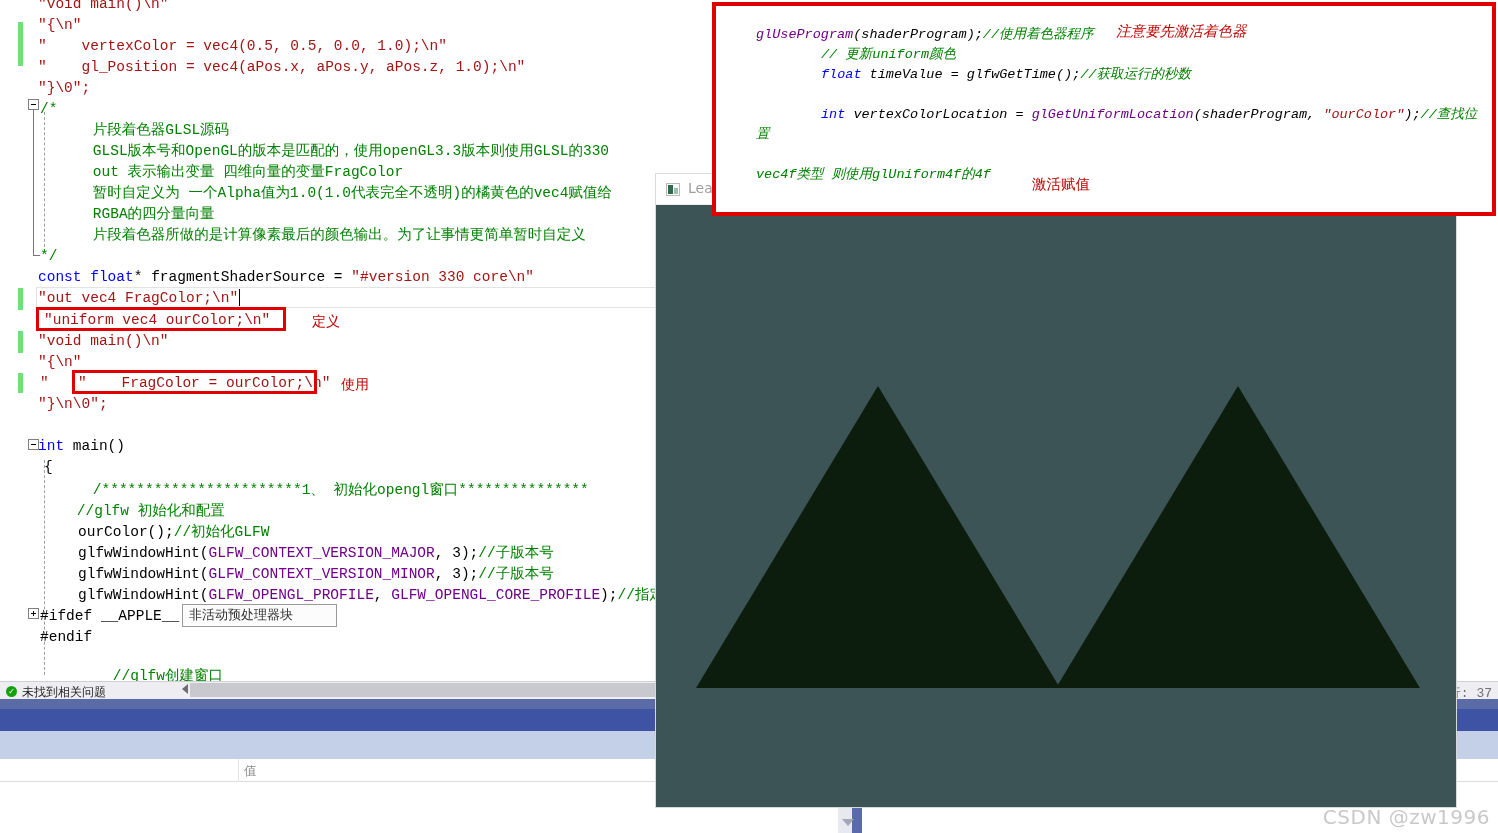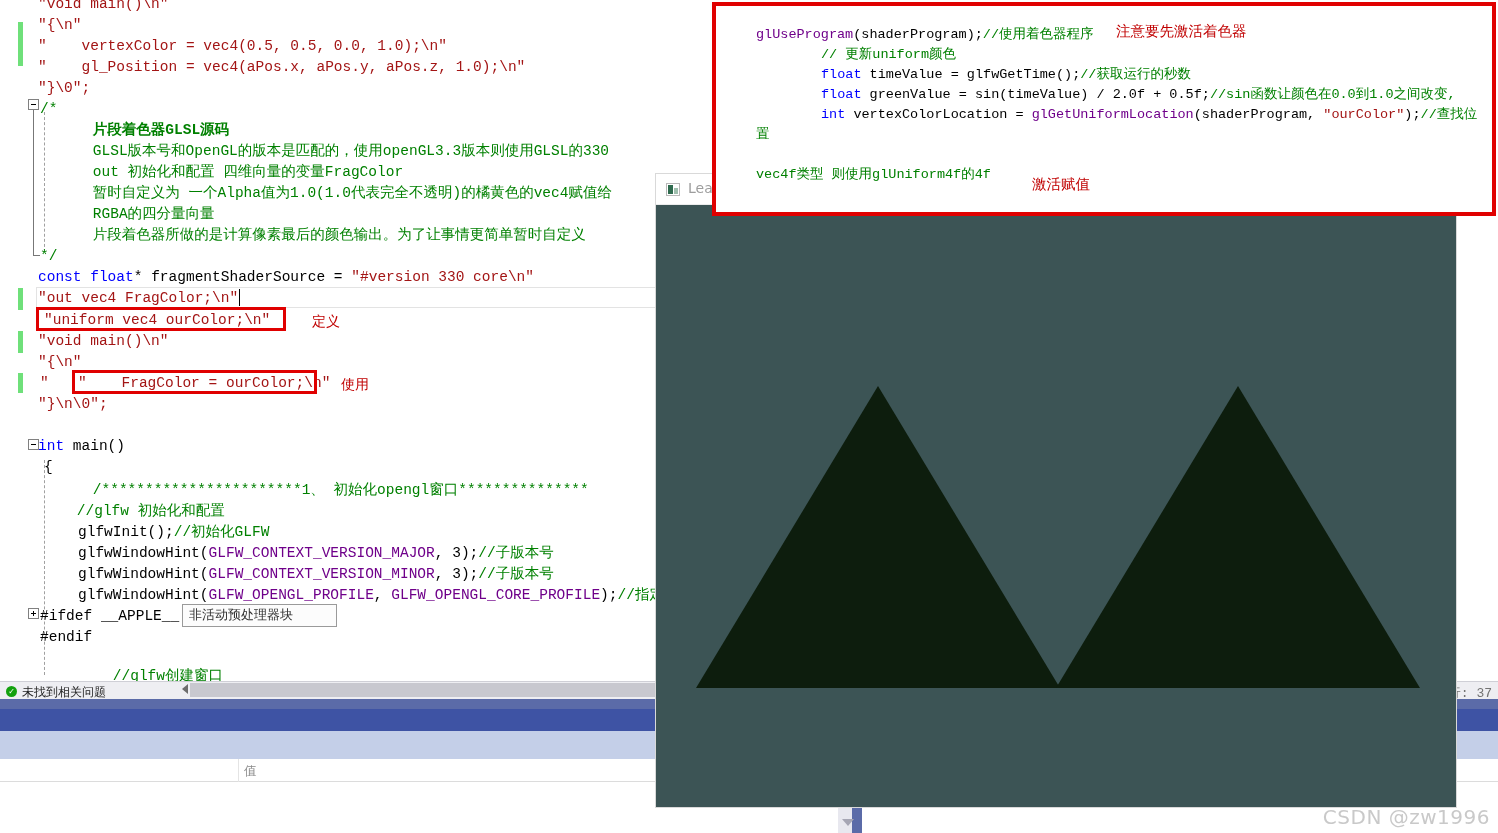--- a/index.html
+++ b/index.html
@@ -100,21 +100,21 @@
     text-align:center;line-height:31px;font-family:"DejaVu Sans",sans-serif;}
   #glcanvas{position:absolute;left:0;top:31px;width:800px;height:602px;background:#3c5455;overflow:hidden;}
   .tri{position:absolute;width:0;height:0;border-style:solid;border-color:transparent;}
 
   
   #watermark{position:absolute;right:8px;bottom:4px;font-size:20px;color:#c9c9c9;
     font-family:"DejaVu Sans","Liberation Sans",sans-serif;letter-spacing:.5px;}
 
   
   #topbox{position:absolute;left:712px;top:2px;width:784px;height:214px;
-    border:4px solid #e00000;box-sizing:border-box;background:#ffffff;overflow:hidden;}
+    border:4px solid #e00000;box-sizing:border-box;background:#ffffff;overflow:hidden;font-style:italic;}
   #topcode{position:absolute;left:0;top:0;width:100%;height:100%;
     font-family:"Liberation Mono","DejaVu Sans Mono",monospace;font-size:13.5px;
     line-height:21px;white-space:pre;color:#000;}
   .tln{position:absolute;white-space:pre;}
 </style>
 </head>
 <body>
 
 <div id="editor">
 
@@ -132,42 +132,42 @@
   <div class="vline" style="top:460px;height:215px;"></div>
 
   <div class="code">
     <div class="ln" style="top:-6px;"><span class="str">"void main()\n"</span></div>
     <div class="ln" style="top:15px;"><span class="str">"{\n"</span></div>
     <div class="ln" style="top:36px;"><span class="str">"    vertexColor = vec4(0.5, 0.5, 0.0, 1.0);\n"</span></div>
     <div class="ln" style="top:57px;"><span class="str">"    gl_Position = vec4(aPos.x, aPos.y, aPos.z, 1.0);\n"</span></div>
     <div class="ln" style="top:78px;"><span class="str">"}\0";</span></div>
 
     <div class="ln" style="top:99px;left:40px;"><span class="cmt">/*</span></div>
-    <div class="ln" style="top:120px;left:58px;font-weight:bold;"><span class="cmt">    片段着色器GLSL源码</span></div>
+    <div class="ln" style="top:120px;left:58px;"><span class="cmt">    片段着色器GLSL源码</span></div>
     <div class="ln" style="top:141px;left:58px;text-align:center;"><span class="cmt">    GLSL版本号和OpenGL的版本是匹配的，使用openGL3.3版本则使用GLSL的330</span></div>
-    <div class="ln" style="top:162px;left:58px;"><span class="cmt">    out 初始化和配置 四维向量的变量FragColor</span></div>
+    <div class="ln" style="top:162px;left:58px;"><span class="cmt">    out 表示输出变量 四维向量的变量FragColor</span></div>
     <div class="ln" style="top:183px;left:58px;"><span class="cmt">    暂时自定义为 一个Alpha值为1.0(1.0代表完全不透明)的橘黄色的vec4赋值给</span></div>
     <div class="ln" style="top:204px;left:58px;"><span class="cmt">    RGBA的四分量向量</span></div>
     <div class="ln" style="top:225px;left:58px;text-align:right;"><span class="cmt">    片段着色器所做的是计算像素最后的颜色输出。为了让事情更简单暂时自定义</span></div>
     <div class="ln" style="top:246px;left:40px;"><span class="cmt">*/</span></div>
 
     <div class="ln" style="top:267px;"><span class="kw">const</span> <span class="kw">float</span><span class="plain">* fragmentShaderSource = </span><span class="str">"#version 330 core\n"</span></div>
     <div class="ln" style="top:288px;"><span class="str">"out vec4 FragColor;\n"</span></div>
     <div class="ln" style="top:310px;left:44px;"><span class="str">"uniform vec4 ourColor;\n"</span></div>
     <div class="ln" style="top:331px;"><span class="str">"void main()\n"</span></div>
     <div class="ln" style="top:352px;"><span class="str">"{\n"</span></div>
     <div class="ln" style="top:373px;left:40px;"><span class="str">"</span></div>
     <div class="ln" style="top:373px;left:78px;"><span class="str">"    FragColor = ourColor;\n"</span></div>
     <div class="ln" style="top:394px;"><span class="str">"}\n\0";</span></div>
 
     <div class="ln" style="top:436px;"><span class="kw">int</span> <span class="plain">main()</span></div>
     <div class="ln" style="top:457px;left:44px;"><span class="plain">{</span></div>
     <div class="ln" style="top:480px;left:58px;"><span class="cmt">    /***********************1、 初始化opengl窗口***************</span></div>
     <div class="ln" style="top:501px;left:42px;"><span class="cmt">    //glfw 初始化和配置</span></div>
-    <div class="ln" style="top:522px;left:78px;"><span class="plain">glfwInit();</span><span class="cmt">//初始化GLFW</span></div>
+    <div class="ln" style="top:522px;left:78px;"><span class="plain">ourColor();</span><span class="cmt">//初始化GLFW</span></div>
     <div class="ln" style="top:543px;left:78px;"><span class="plain">glfwWindowHint(</span><span class="mac">GLFW_CONTEXT_VERSION_MAJOR</span><span class="plain">, 3);</span><span class="cmt">//子版本号</span></div>
     <div class="ln" style="top:564px;left:78px;"><span class="plain">glfwWindowHint(</span><span class="mac">GLFW_CONTEXT_VERSION_MINOR</span><span class="plain">, 3);</span><span class="cmt">//子版本号</span></div>
     <div class="ln" style="top:585px;left:78px;"><span class="plain">glfwWindowHint(</span><span class="mac">GLFW_OPENGL_PROFILE</span><span class="plain">, </span><span class="mac">GLFW_OPENGL_CORE_PROFILE</span><span class="plain">);</span><span class="cmt">//指定</span></div>
     <div class="ln" style="top:606px;left:40px;"><span class="plain">#ifdef __APPLE__</span></div>
     <div class="ln" style="top:627px;left:40px;"><span class="plain">#endif</span></div>
     <div class="ln" style="top:666px;left:78px;"><span class="cmt">    //glfw创建窗口</span></div>
   </div>
 
   <div class="caretrow" style="top:287px;width:1110px;"></div>
   <div class="caret" style="left:239px;top:289px;height:17px;"></div>
@@ -229,21 +229,20 @@
     <div class="tri" style="left:40px;top:178px;border-left:182px solid transparent;border-right:182px solid transparent;border-bottom:302px solid #0d1d0d;"></div>
     <div class="tri" style="left:400px;top:178px;border-left:182px solid transparent;border-right:182px solid transparent;border-bottom:302px solid #0d1d0d;"></div>
   </div>
 </div>
 
 <div id="topbox">
   <div id="topcode">
     <div class="tln" style="left:40px;top:18px;"><span class="fn">glUseProgram</span><span class="plain">(shaderProgram);</span><span class="cmt">//使用着色器程序</span></div>
     <div class="tln" style="left:105px;top:38px;"><span class="cmt">// 更新uniform颜色</span></div>
     <div class="tln" style="left:105px;top:58px;"><span class="kw">float</span><span class="plain"> timeValue = glfwGetTime();</span><span class="cmt">//获取运行的秒数</span></div>
-    <div class="tln" style="left:105px;top:78px;"><span class="kw">float</span><span class="plain"> greenValue = sin(timeValue) / 2.0f + 0.5f;</span><span class="cmt">//sin函数让颜色在0.0到1.0之间改变,</span></div>
     <div class="tln" style="left:105px;top:98px;"><span class="kw">int</span><span class="plain"> vertexColorLocation = </span><span class="fn">glGetUniformLocation</span><span class="plain">(shaderProgram, </span><span class="str">"ourColor"</span><span class="plain">);</span><span class="cmt">//查找位</span></div>
     <div class="tln" style="left:40px;top:118px;"><span class="cmt">置</span></div>
     <div class="tln" style="left:40px;top:158px;"><span class="cmt">vec4f类型 则使用glUniform4f的4f</span></div>
   </div>
   <span class="redtext" style="left:400px;top:16px;font-size:14.5px;">注意要先激活着色器</span>
 </div>
 <span class="redtext" style="left:1032px;top:175px;font-size:14.5px;z-index:9;">激活赋值</span>
 
 <div id="watermark">CSDN @zw1996</div>
 

